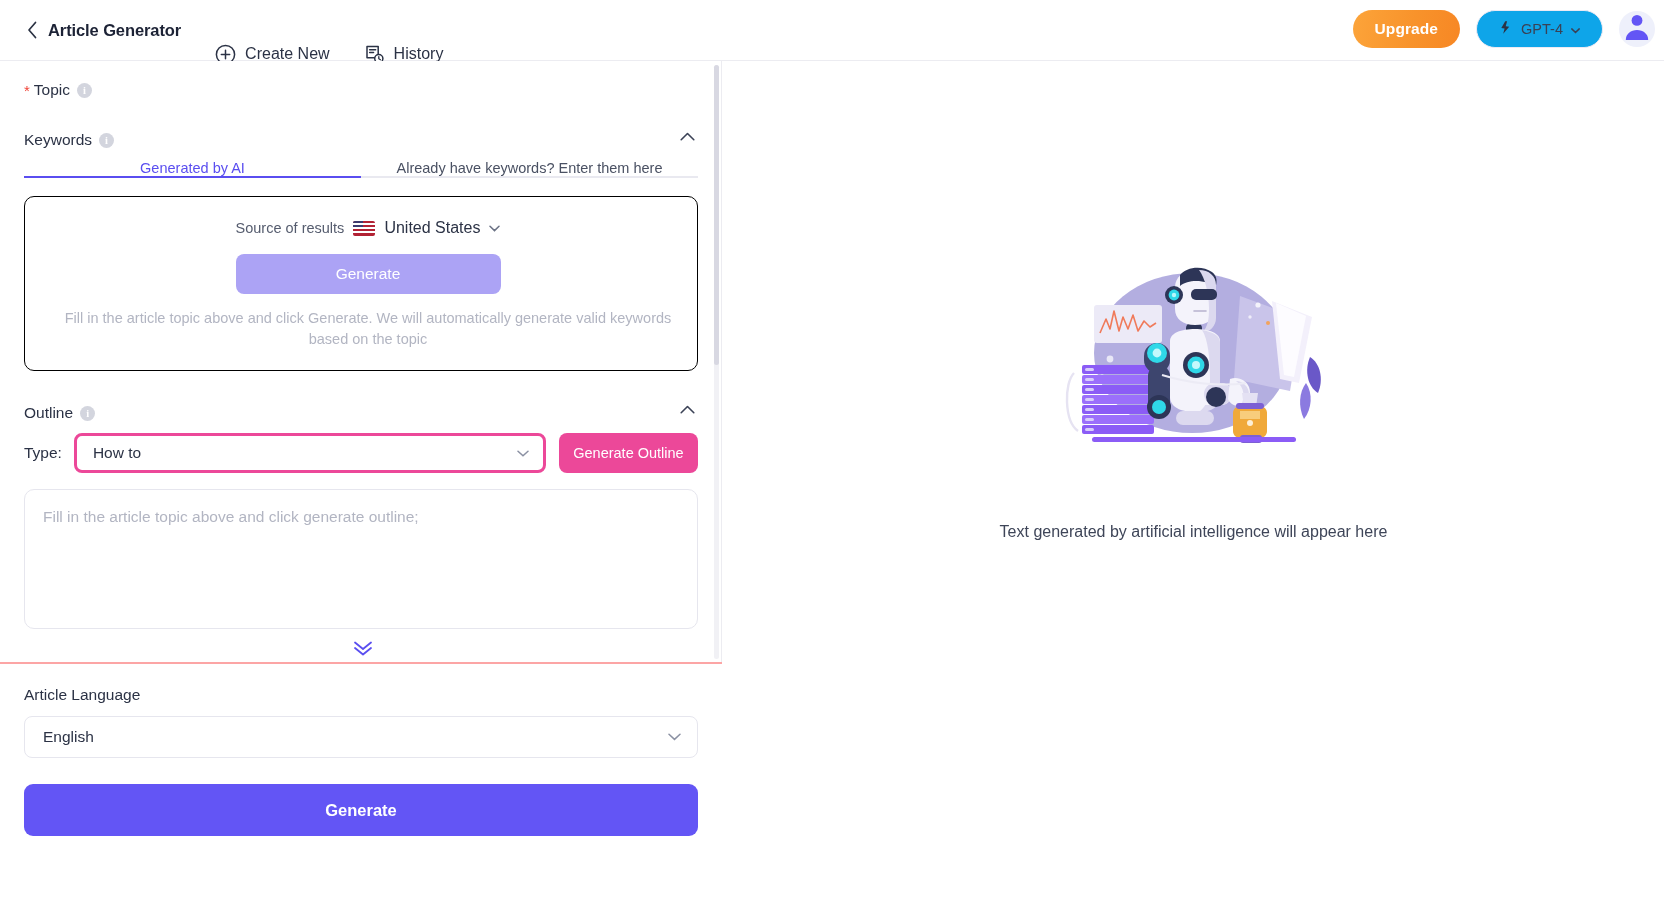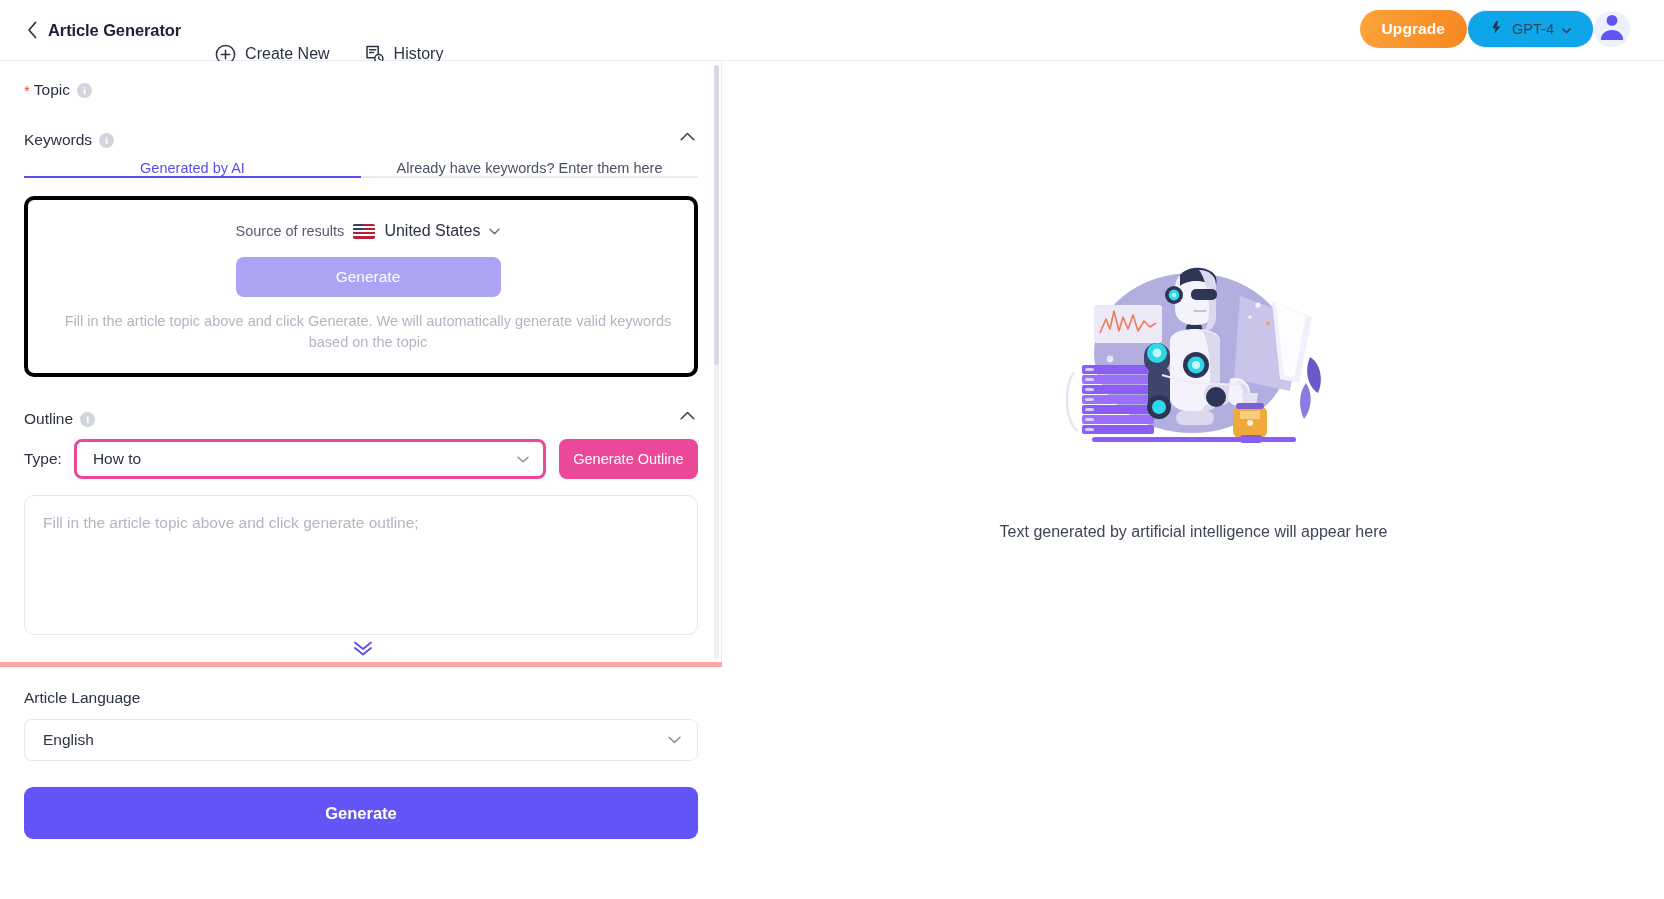--- a/index.html
+++ b/index.html
@@ -28,22 +28,22 @@
     letter-spacing: -0.1px; white-space: nowrap;
   }
   .tb-action {
     display: flex; align-items: center; gap: 9px;
     margin-left: 34px; cursor: pointer; color: #2b3245;
     font-size: 16px; white-space: nowrap; margin-top: 48px;
   }
   .tb-action .ico { display: flex; align-items: center; justify-content: center; width: 21px; height: 21px; }
 
   .tb-right {
-    position: absolute; right: 34px; top: 0; height: 58px;
-    display: flex; align-items: center; 
+    position: absolute; right: 9px; top: 0; height: 58px;
+    display: flex; align-items: center; gap: 16px;
   }
   .upgrade-btn {
     height: 38px; padding: 0 22px; border: none; border-radius: 19px;
     background: linear-gradient(100deg, #fca43a 0%, #f8932b 55%, #f78724 100%);
     color: #ffffff; font-size: 15.5px; font-weight: bold;
     cursor: pointer; letter-spacing: 0.1px;
     display: flex; align-items: center; justify-content: center;
   }
   .model-pill {
     height: 38px; padding: 16px 22px; border-radius: 19px;
@@ -116,21 +116,21 @@
   .tabs { display: flex; width: 674px; margin-bottom: 18px; }
   .tab {
     flex: 1; text-align: center; padding-bottom: 0;
     font-size: 14.5px; cursor: pointer;
     border-bottom: 2px solid #e9e9f0; color: #4a5163;
   }
   .tab.active { color: #5a4ef0; border-bottom: 2px solid #5a4ef0; }
 
   
   .kw-card {
-    border: 4px solid #000000; border-radius: 10px;
+    border: 1px solid #000000; border-radius: 10px;
     padding: 22px 10px 20px 24px; text-align: center;
   }
   .source-row {
     display: flex; align-items: center; justify-content: center; gap: 9px;
     font-size: 14.5px; color: #555c6e; margin-bottom: 17px;
   }
   .flag {
     width: 22px; height: 15px; border-radius: 2px; overflow: hidden;
     position: relative; flex-shrink: 0; background: #b22234;
   }
@@ -173,21 +173,21 @@
   
   .scroll-hint {
     position: absolute; left: 352px; top: 578px;
     width: 22px; height: 18px; color: #5a4ef0; cursor: pointer;
     display: flex; align-items: center; justify-content: center;
   }
 
   
   .bottom-block {
     position: absolute; left: 0; bottom: 0; width: 722px; height: 237px;
-    background: #ffffff; border-top: 5px solid #fca5a5;
+    background: #ffffff; border-top: 2px solid #fca5a5;
     padding: 22px 24px 0 24px;
   }
   .lang-label { font-size: 15.5px; color: #2b3245; margin-bottom: 12px; }
   .lang-select {
     position: relative; width: 674px; height: 42px;
     border: 1px solid #e6e6ee; border-radius: 8px;
     display: flex; align-items: center; padding: 0 18px;
     font-size: 15.5px; color: #2b3245; cursor: pointer; background: #fff;
   }
   .lang-select .sc { position: absolute; right: 16px; color: #8b91a3; display: flex; }

